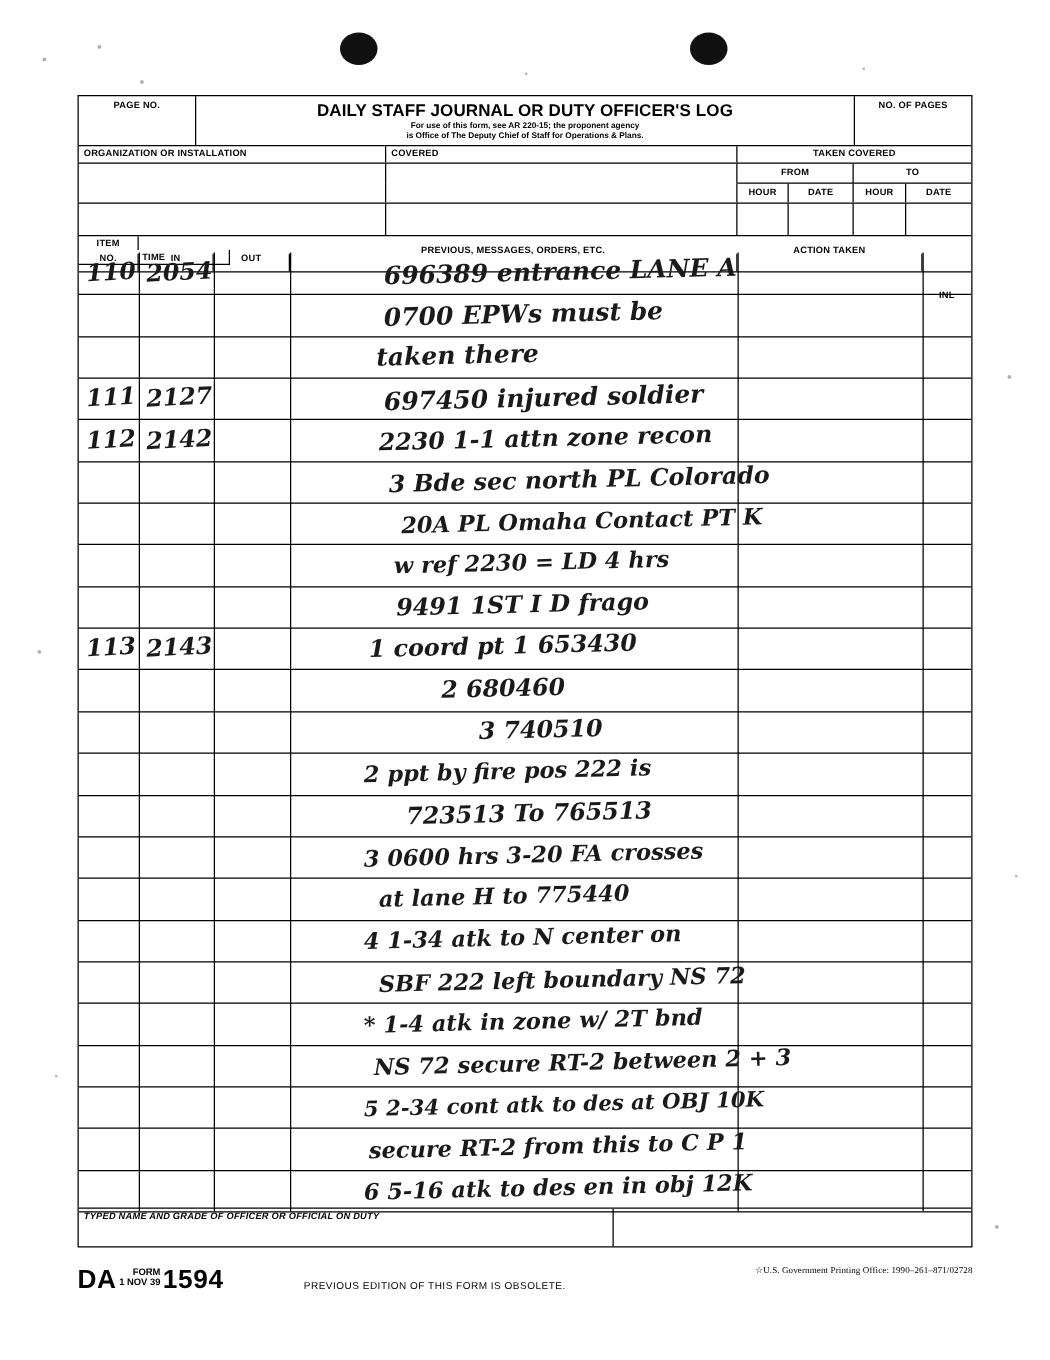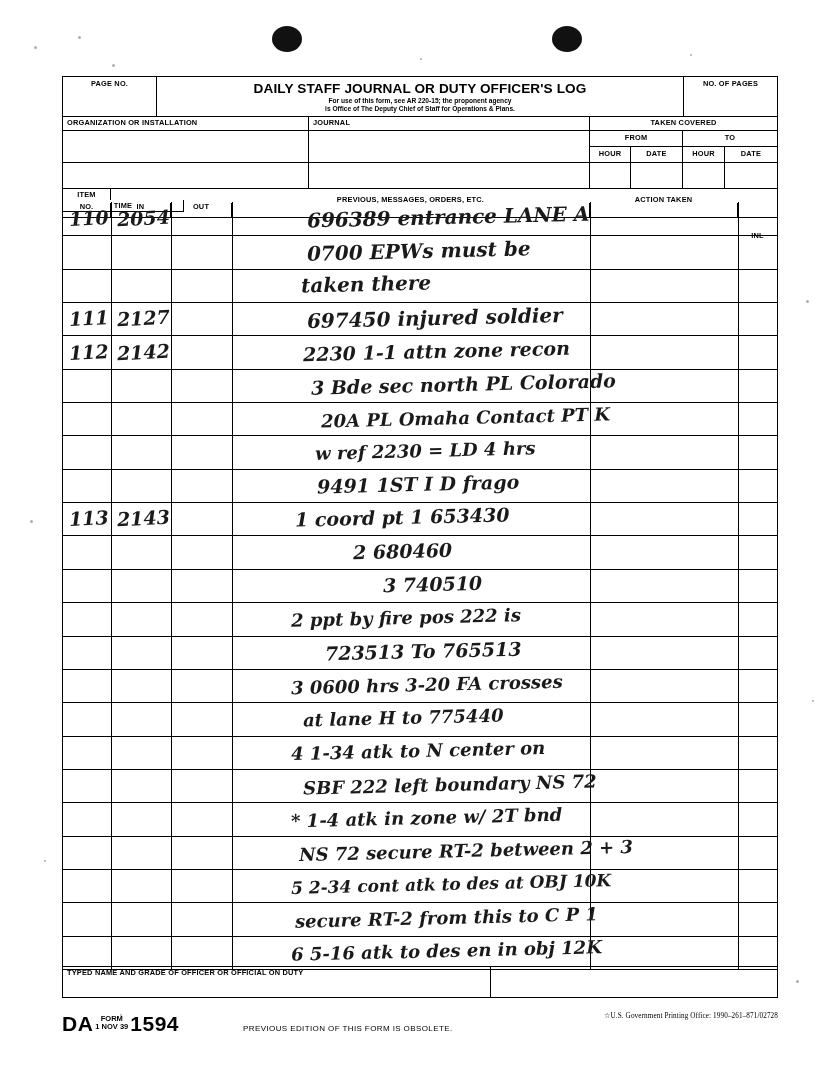--- a/index.html
+++ b/index.html
@@ -121,21 +121,21 @@
     font-size: 21px;
     letter-spacing: .5px;
   }
   #da-form .small {
     font-size: 7.5px;
     letter-spacing: 0;
     line-height: 1.05;
     display: inline-block;
     vertical-align: 2px;
     margin: 0 2px;
-    text-align: center;
+    text-align: right;
   }
   #prev-edition {
     position: absolute;
     left: 181px;
     top: 18px;
     font-size: 8px;
     font-weight: normal;
     letter-spacing: .4px;
   }
   #gpo {
@@ -183,21 +183,21 @@
       <div class="lbl-c" style="margin-top:3px;">NO. OF PAGES</div>
       <div class="hw" style="left:6px;top:18px;font-size:15px;"></div>
     </div>
   </div>
 
   <div class="row bb" style="height:14px;">
     <div class="cell br" style="width:246px;">
       <div class="lbl">ORGANIZATION OR INSTALLATION</div>
     </div>
     <div class="cell br" style="width:281px;">
-      <div class="lbl">JOURNAL</div>
+      <div class="lbl">COVERED</div>
     </div>
     <div class="cell" style="width:187px;">
       <div class="lbl-c" style="margin-top:2px;">TAKEN COVERED</div>
     </div>
   </div>
 
   <div class="row" style="height:16px;">
     <div class="cell br" style="width:246px;"></div>
     <div class="cell br" style="width:281px;"></div>
     <div class="cell br bb" style="width:93px;">
@@ -356,21 +356,21 @@
       <div style="position: absolute; left: 0px; top: 791.957px; width: 714px; height: 33.3478px;"></div>
       <div class="hw" style="left: 228px; top: 797.13px; font-size: 17px; transform: rotate(-1.4deg);">5 2-34 cont atk to des at OBJ 10K</div>
       <div class="hline" style="left: 0px; top: 858.652px; width: 714px;"></div>
       <div style="position: absolute; left: 0px; top: 825.304px; width: 714px; height: 33.3478px;"></div>
       <div class="hw" style="left: 232px; top: 829.978px; font-size: 18px; transform: rotate(-1.4deg);">secure RT-2 from this to C P 1</div>
       <div class="hline" style="left: 0px; top: 892px; width: 714px;"></div>
       <div style="position: absolute; left: 0px; top: 858.652px; width: 714px; height: 33.3478px;"></div>
       <div class="hw" style="left: 228px; top: 863.326px; font-size: 18px; transform: rotate(-1.4deg);">6 5-16 atk to des en in obj  12K</div>
     </div>
 
-  <div id="sig-block" style="position:absolute;left:0;bottom:0;width:100%;height:30px;border-top:1px solid #000;display:flex;">
+  <div id="sig-block" style="position:absolute;left:0;bottom:0;width:100%;height:30px;border-top:1px solid #000;display:flex;font-style:italic;">
     <div class="cell br" style="width:428px;">
       <div class="lbl">TYPED NAME AND GRADE OF OFFICER OR OFFICIAL ON DUTY</div>
       <div class="hw" style="left:8px;top:12px;font-size:14px;"></div>
     </div>
   </div>
 
 </div>
 
 <div id="footer">
   <div id="da-form">

